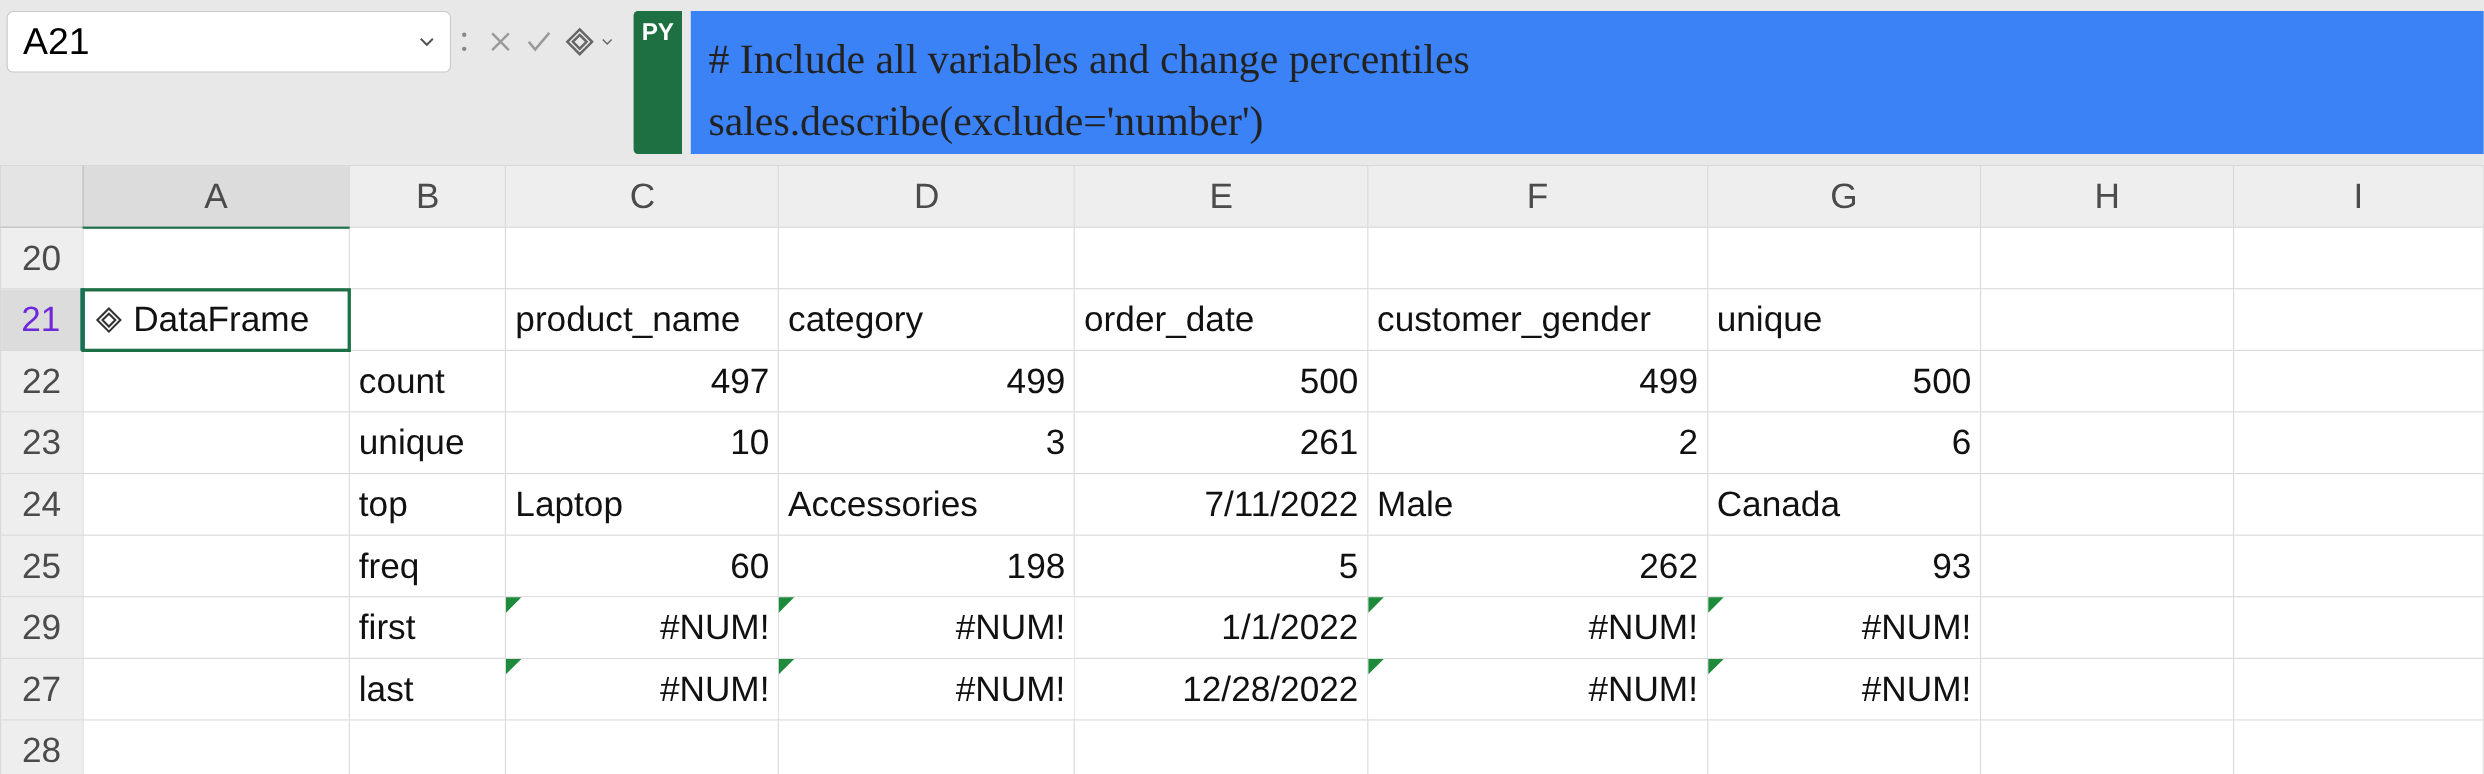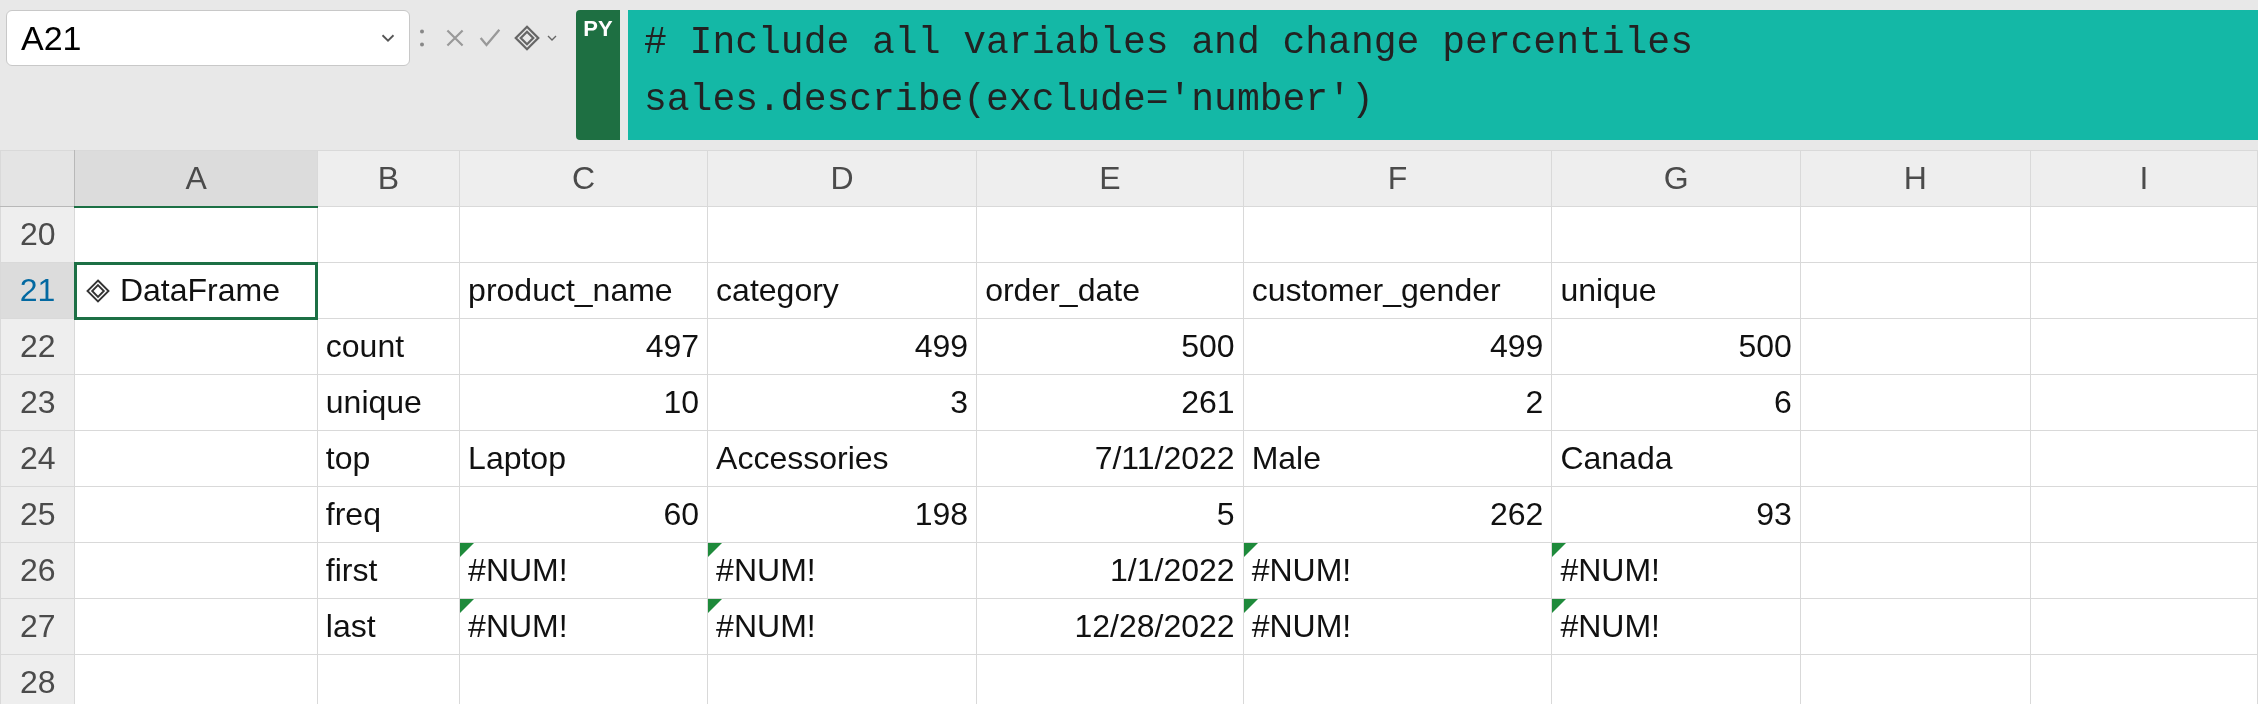--- a/index.html
+++ b/index.html
@@ -55,24 +55,24 @@
     background: #1e6f42;
     color: #fff;
     font-weight: 600;
     font-size: 22px;
     border-radius: 4px 0 0 4px;
     display:flex; align-items:flex-start; justify-content:center;
     padding-top:6px;
   }
   .formula-area {
     flex:1;
-    background:#14b8a6;
+    background:#3b82f6;
     border-radius:0;
-    padding: 4px 16px;
-    font-family: Liberation Mono, monospace;
+    padding: 16px 16px;
+    font-family: Liberation Serif, serif;
     font-size: 38px;
     line-height: 1.5;
     color:#222;
     white-space: pre;
   }
   
   .grid-wrap {
     position: relative;
     background:#fff;
   }
@@ -98,25 +98,25 @@
     text-align:center;
     background:#eeeeee;
     margin-left:40px;
   }
   table.grid th.corner {
     background:#e4e4e4;
     border-right:1px solid #b8b8b8;
     border-bottom:1px solid #b8b8b8;
   }
   table.grid th.colA { background:#dcdcdc; border-bottom:2px solid #1c7045;}
-  table.grid th.row21 { background:#dcdcdc; color:#0369a1; border-right:2px solid #0f766e;}
+  table.grid th.row21 { background:#dcdcdc; color:#6d28d9; border-right:4px solid #0f766e;}
   table.grid td { color:#111; }
   .num { text-align:right; }
   .txt { text-align:left; }
-  .ctr { text-align:left; }
+  .ctr { text-align:right; }
   .active-cell {
     outline: 3px solid #1c7045;
     outline-offset: -2px;
   }
   .df-cell { display:flex; align-items:center; gap:8px; }
   .errflag {
     position:relative;
   }
   .errflag::before {
     content:"";
@@ -273,21 +273,21 @@
       <td class="txt">freq</td>
       <td class="num">60</td>
       <td class="num">198</td>
       <td class="num">5</td>
       <td class="num">262</td>
       <td class="num">93</td>
       <td></td>
           <td></td>
     </tr>
     <tr>
-      <th class="rowhdr">26</th>
+      <th class="rowhdr">29</th>
       <td></td>
       <td class="txt">first</td>
       <td class="ctr errflag">#NUM!</td>
       <td class="ctr errflag">#NUM!</td>
       <td class="num">1/1/2022</td>
       <td class="ctr errflag">#NUM!</td>
       <td class="ctr errflag">#NUM!</td>
       <td></td>
           <td></td>
     </tr>

